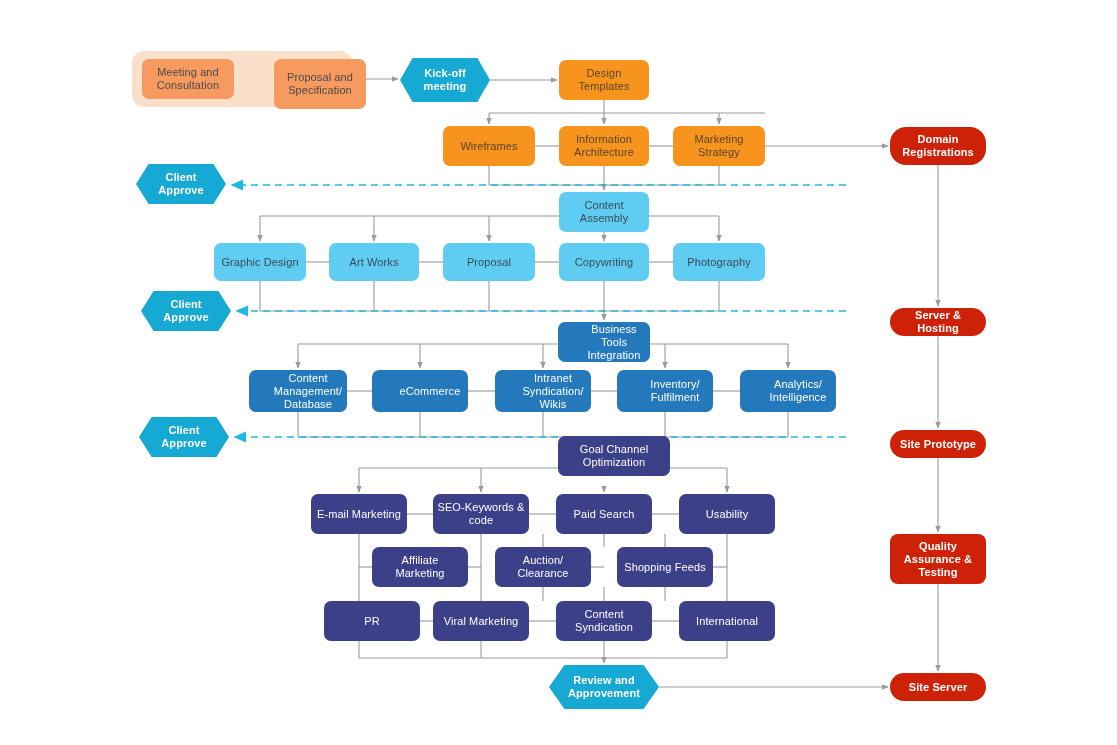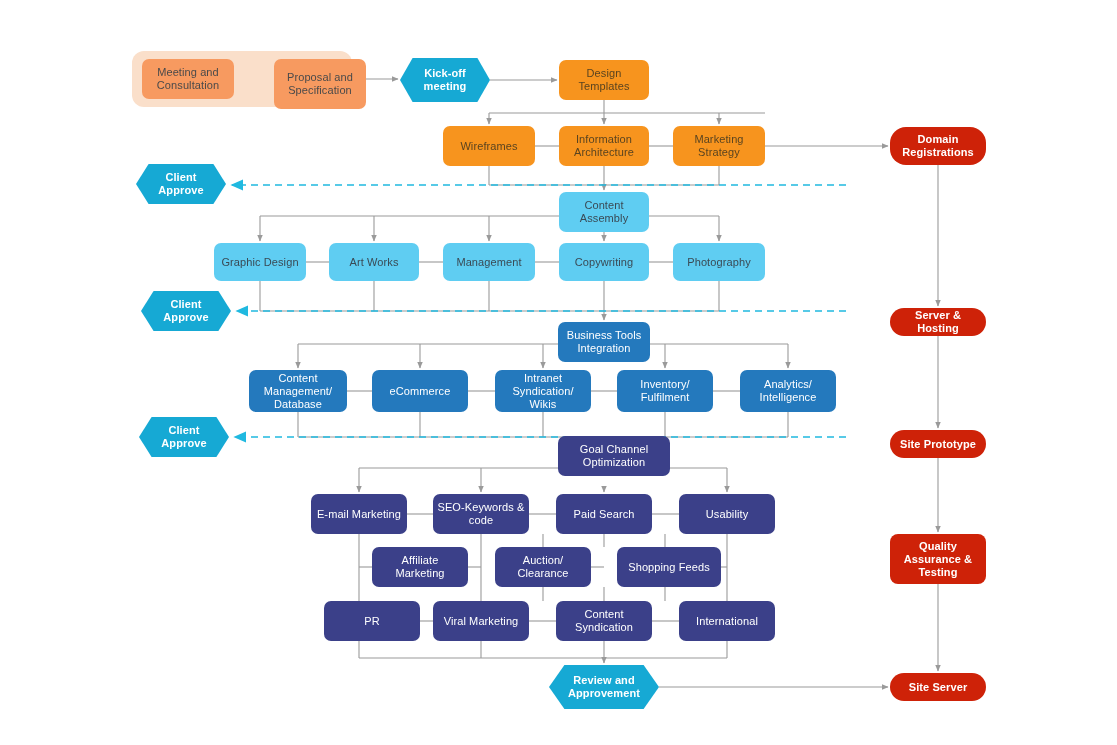--- a/index.html
+++ b/index.html
@@ -32,21 +32,21 @@
   .group-box{
     position:absolute;
     background:#fadfca;
     border-radius:12px;
     z-index:1;
   }
 
   .orange-light{background:#f79a60;color:#4a4a4a;}
   .orange{background:#f7941e;color:#5a4420;}
   .skyblue{background:#5fcdf2;color:#3a4a55;}
-  .blue{background:#2479bd;color:#ffffff;}
+  .blue{background:#2479bd;color:#ffffff;padding-left:24px;}
   .navy{background:#3b4089;color:#ffffff;}
   .red{background:#ce2208;color:#ffffff;font-weight:bold;border-radius:16px;}
 
   
   .hex{
     background:#16a9d4;color:#fff;font-weight:bold;
     border-radius:0;
     clip-path:polygon(14% 0%, 86% 0%, 100% 50%, 86% 100%, 14% 100%, 0% 50%);
   }
 </style>
@@ -222,21 +222,21 @@
 Assembly</span>
     </div>
 
   <div class="node skyblue" style="left:214px;top:243px;width:92px;height:38px;">
       <span>Graphic Design</span>
     </div>
   <div class="node skyblue" style="left:329px;top:243px;width:90px;height:38px;">
       <span>Art Works</span>
     </div>
   <div class="node skyblue" style="left:443px;top:243px;width:92px;height:38px;">
-      <span>Management</span>
+      <span>Proposal</span>
     </div>
   <div class="node skyblue" style="left:559px;top:243px;width:90px;height:38px;">
       <span>Copywriting</span>
     </div>
   <div class="node skyblue" style="left:673px;top:243px;width:92px;height:38px;">
       <span>Photography</span>
     </div>
 
   <div class="node hex" style="left:141px;top:291px;width:90px;height:40px;">
       <span>Client
@@ -295,21 +295,21 @@
     </div>
 
   <div class="node navy" style="left:372px;top:547px;width:96px;height:40px;">
       <span>Affiliate
 Marketing</span>
     </div>
   <div class="node navy" style="left:495px;top:547px;width:96px;height:40px;">
       <span>Auction/
 Clearance</span>
     </div>
-  <div class="node navy" style="left:617px;top:547px;width:104px;height:40px;">
+  <div class="node navy" style="left:617px;top:547px;width:96px;height:40px;">
       <span>Shopping Feeds</span>
     </div>
 
   <div class="node navy" style="left:324px;top:601px;width:96px;height:40px;">
       <span>PR</span>
     </div>
   <div class="node navy" style="left:433px;top:601px;width:96px;height:40px;">
       <span>Viral Marketing</span>
     </div>
   <div class="node navy" style="left:556px;top:601px;width:96px;height:40px;">

